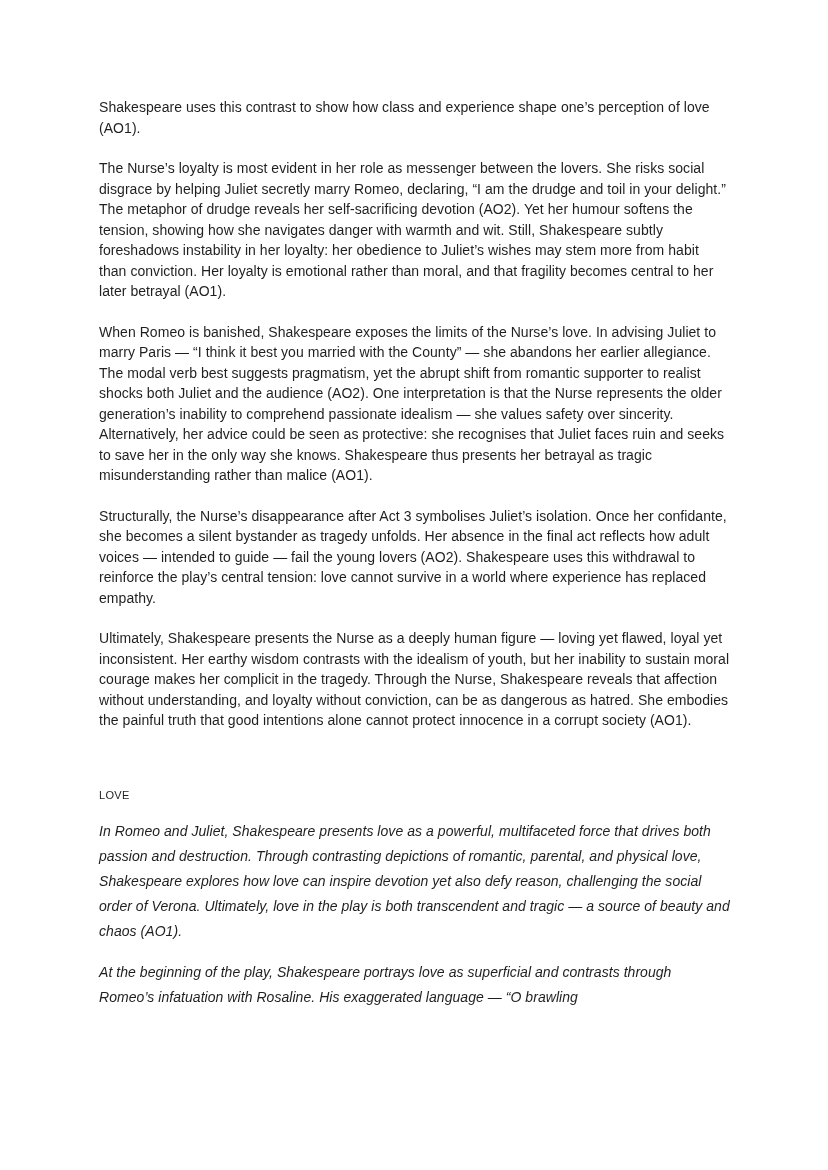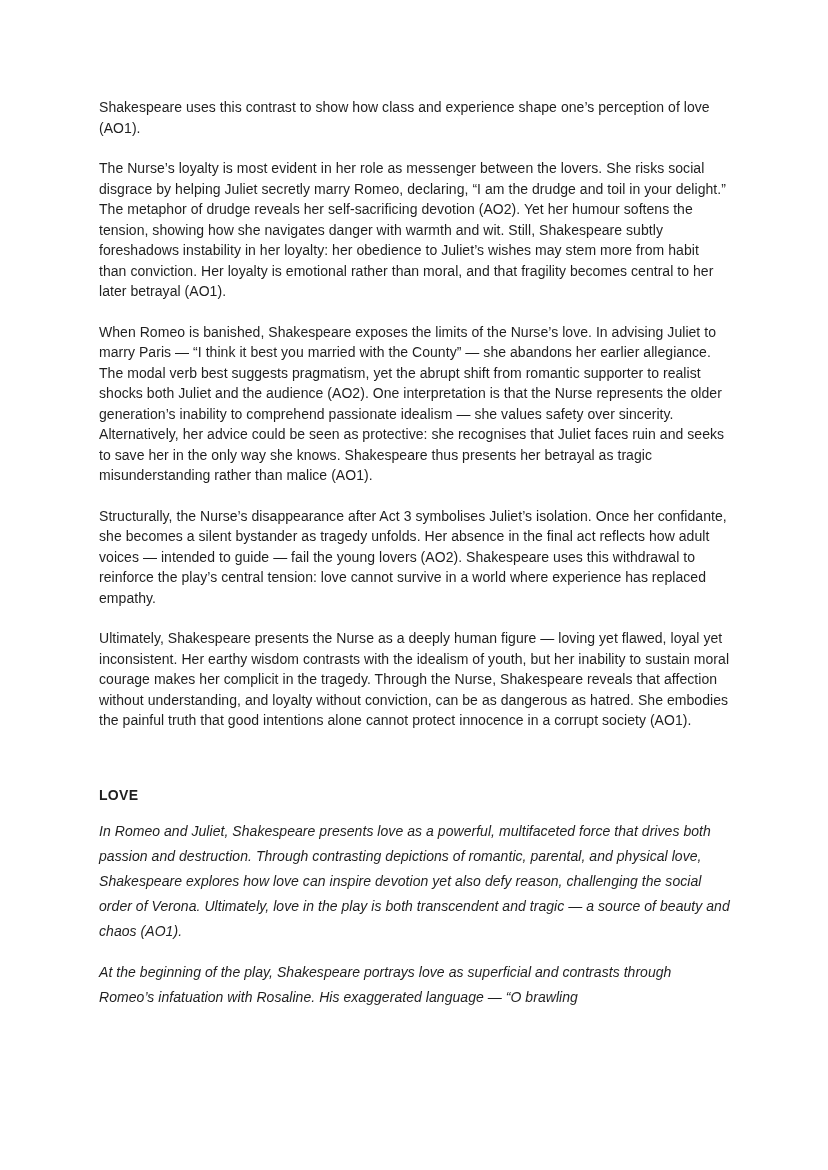--- a/index.html
+++ b/index.html
@@ -24,23 +24,23 @@
   }
   .para {
     margin: 0 0 20px 0;
     font-size: 14px;
     line-height: 20.5px;
     letter-spacing: 0.05px;
     text-align: left;
   }
   .heading {
     margin: 54px 0 14px 0;
-    font-size: 14px;
+    font-size: 11px;
     line-height: 20.5px;
-    font-weight: 700;
+    font-weight: 400;
     letter-spacing: 0.3px;
   }
   .para.love {
     line-height: 25px;
     margin: 0 0 16px 0;
     font-style: italic;
   }
 </style>
 </head>
 <body>

